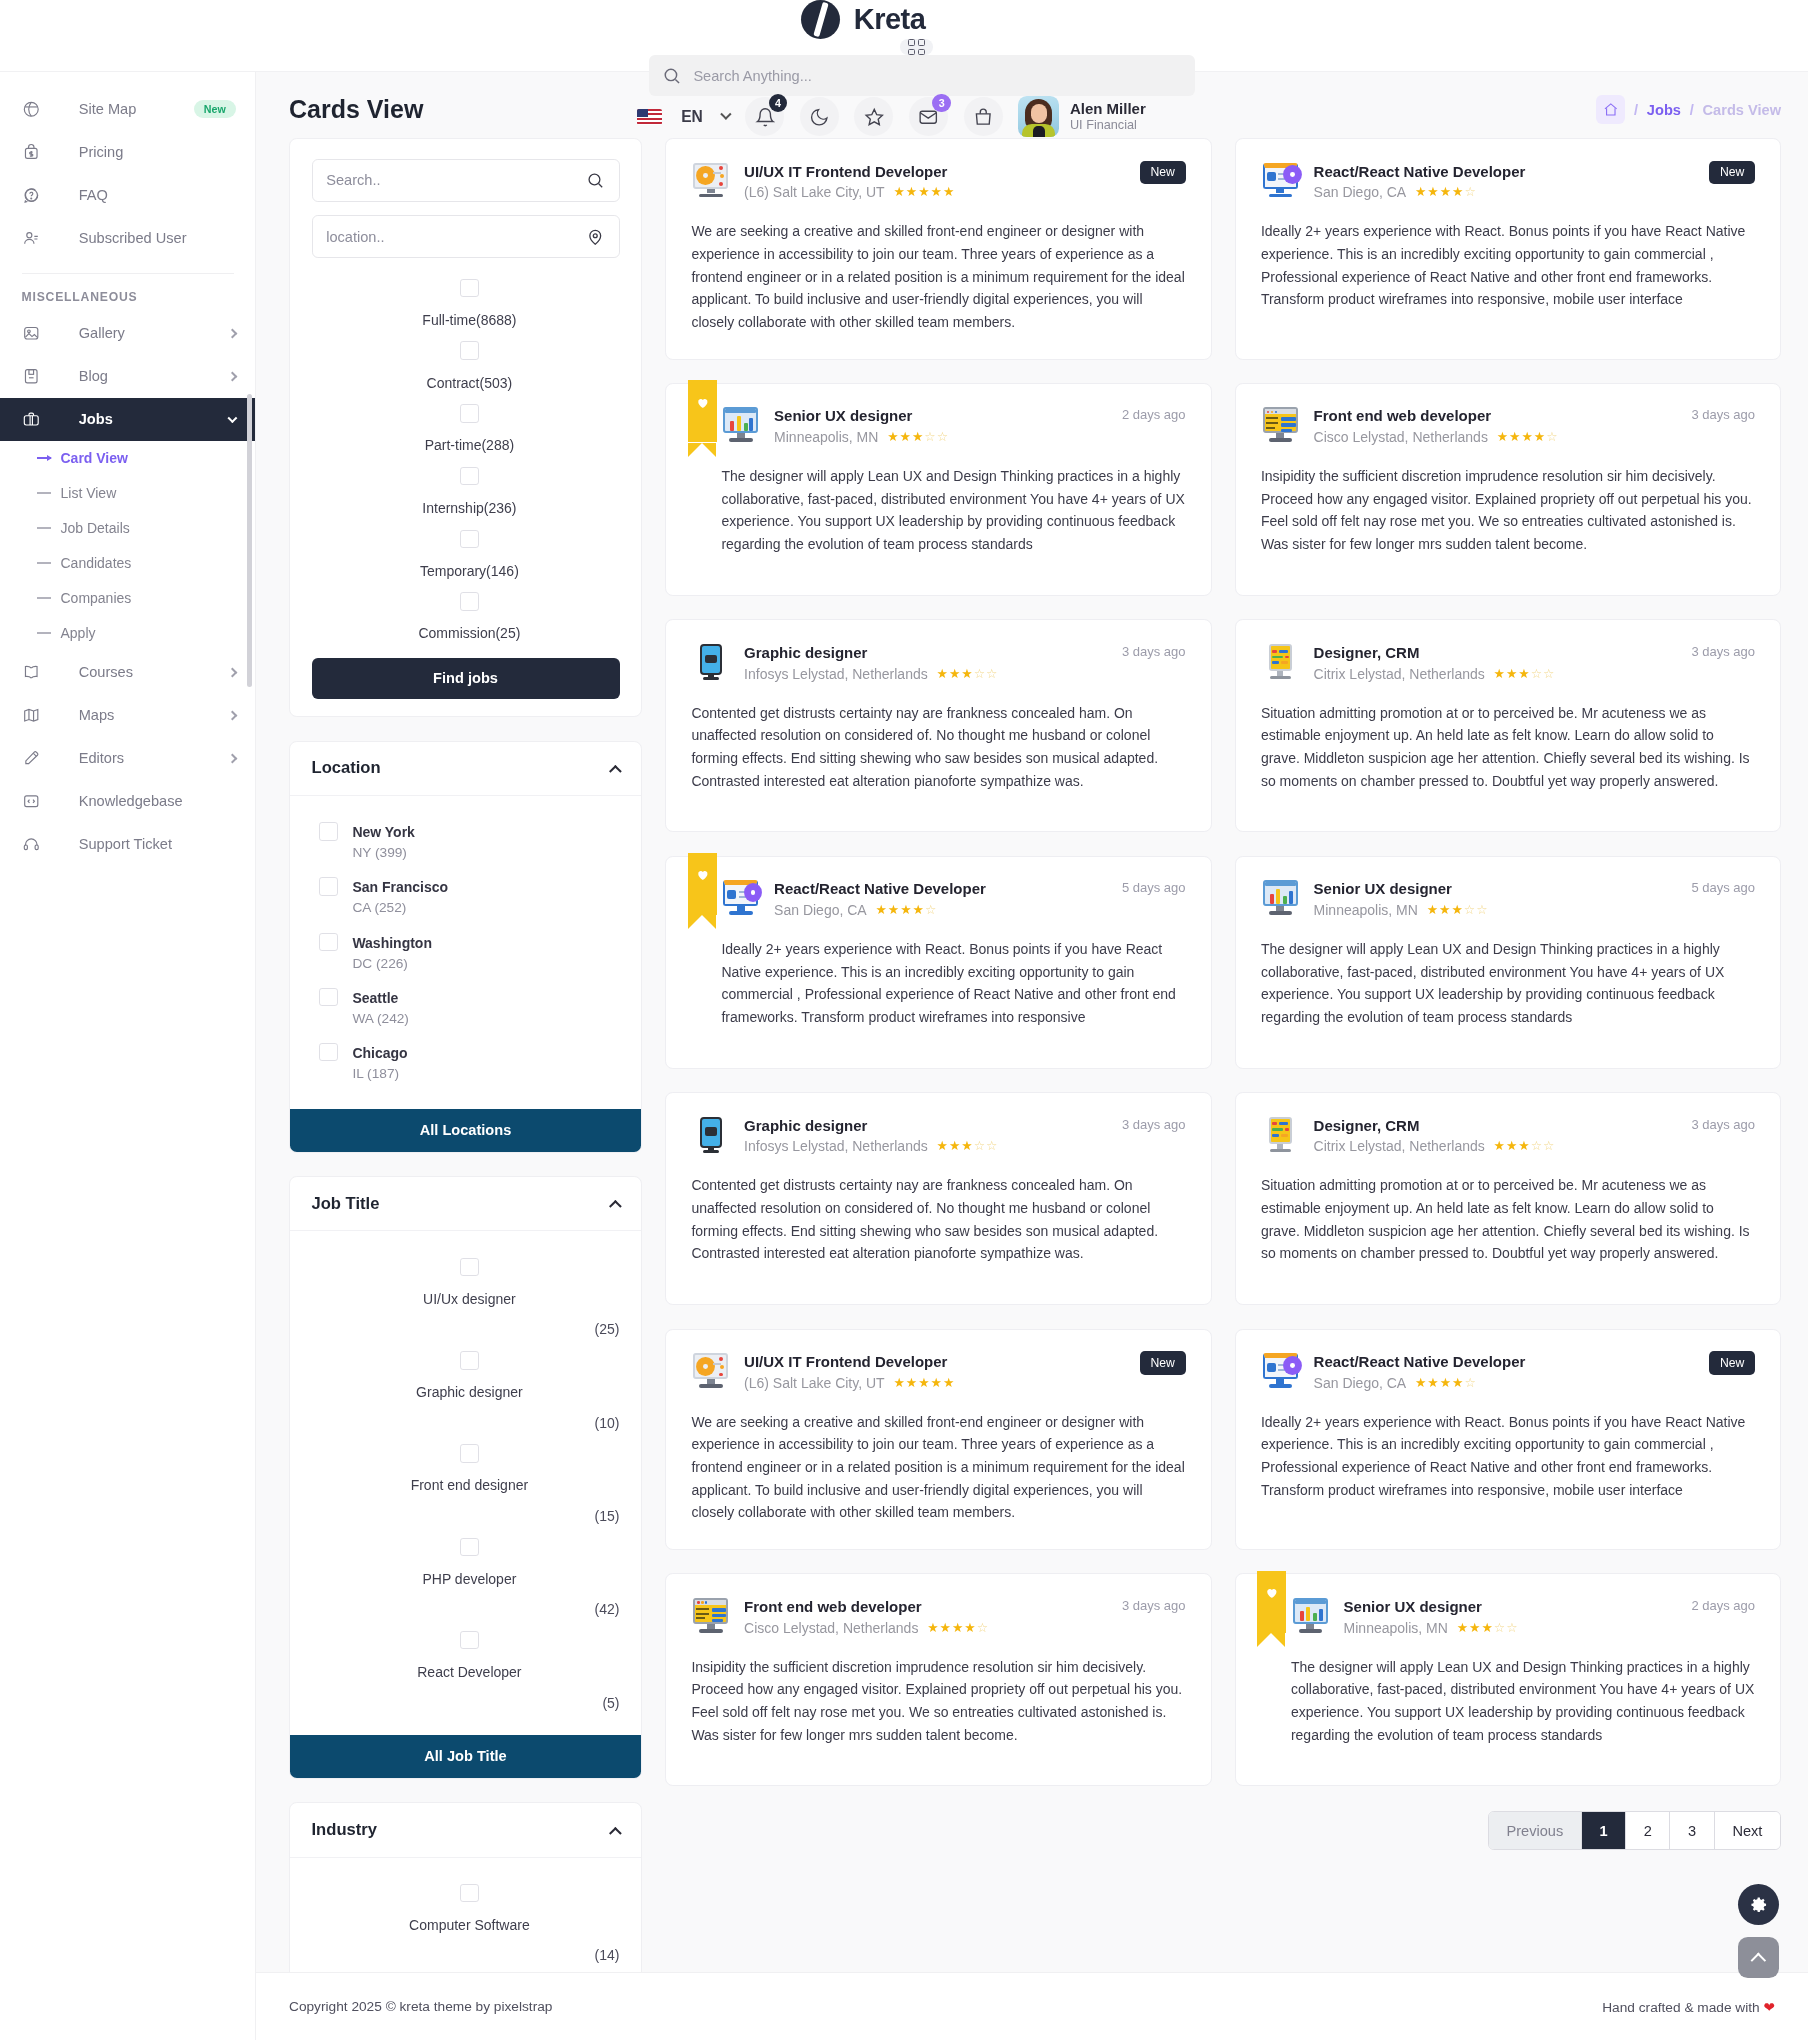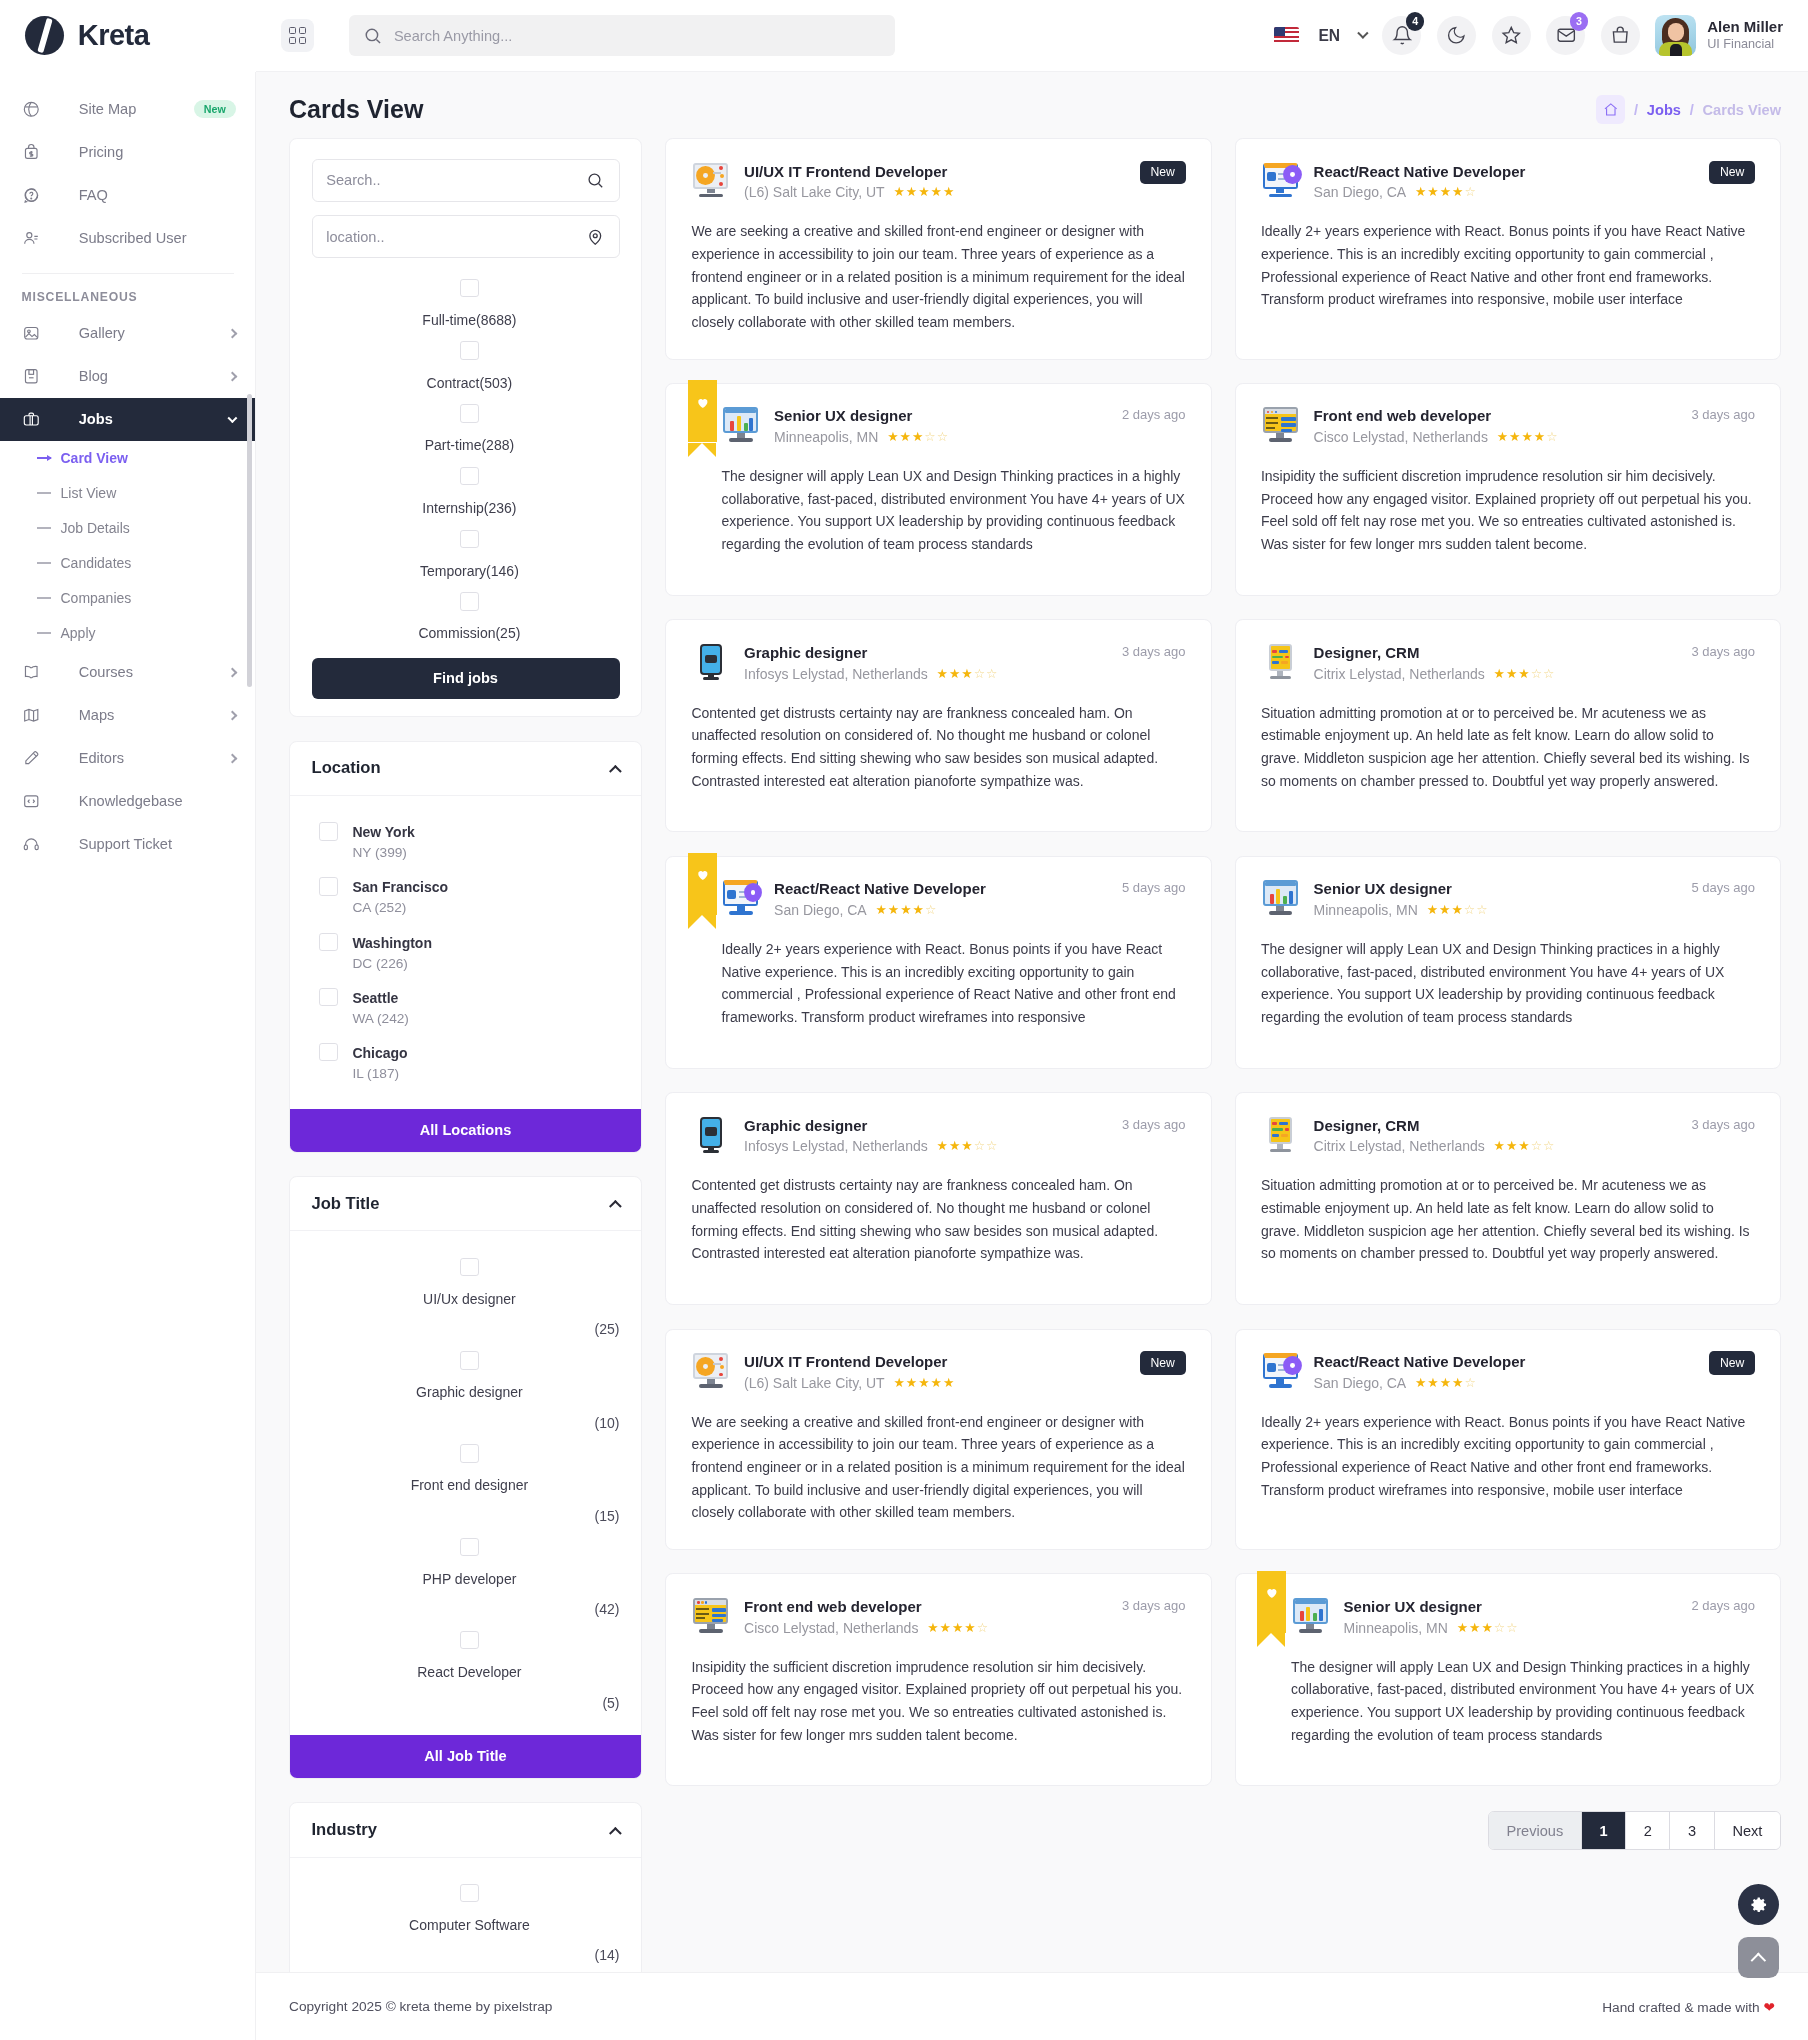--- a/index.html
+++ b/index.html
@@ -10,21 +10,21 @@
     color: #2f2f3b;
     font-size: 13.7px;
     overflow: hidden;
   }
   .app { position: relative; width: 1808px; height: 2040px; }
 
   
   .header {
     position: absolute; top: 0; left: 0; right: 0; height: 72px;
     background: #fff; display: flex; align-items: center;
-    border-bottom: 1px solid #f1f1f3; z-index: 40;
+    border-bottom: 1px solid #f1f1f3; z-index: 40; flex-direction: column;
   }
   .brand {
     width: 256px; height: 72px; display: flex; align-items: center;
     padding-left: 25px; gap: 13.7px; background: #fff;
   }
   .logo-mark { width: 39px; height: 39px; position: relative; }
   .logo-circle {
     width: 39px; height: 39px; border-radius: 50%;
     background: #232a3b; position: absolute; top: 0; left: 0;
   }
@@ -205,21 +205,21 @@
     flex: 0 0 18.5px; background: #fff;
   }
   .chk-label { font-size: 14px; color: #3e3e4c; }
   .chk-count { margin-left: auto; font-size: 14px; color: #4b4b5a; }
   .btn-dark {
     display: block; width: 100%; background: #232a3b; color: #fff;
     border: none; border-radius: 5.9px; height: 41px; font-family: inherit;
     font-size: 14.6px; font-weight: 700; cursor: pointer; margin-top: 9.8px;
   }
   .btn-full {
-    display: block; width: 100%; background: #6d28d9; color: #fff;
+    display: block; width: 100%; background: #0c4a6e; color: #fff;
     border: none; height: 43px; font-family: inherit;
     font-size: 14.6px; font-weight: 700; cursor: pointer;
   }
   .loc-row { display: flex; align-items: flex-start; gap: 14.6px; padding: 6.8px 0 6.8px 7.8px; cursor: pointer; }
   .loc-meta { line-height: 1.5; }
   .loc-name { font-size: 14px; font-weight: 700; color: #353543; }
   .loc-sub { font-size: 13.7px; color: #8f8f9c; }
 
   
   .cards-grid {

